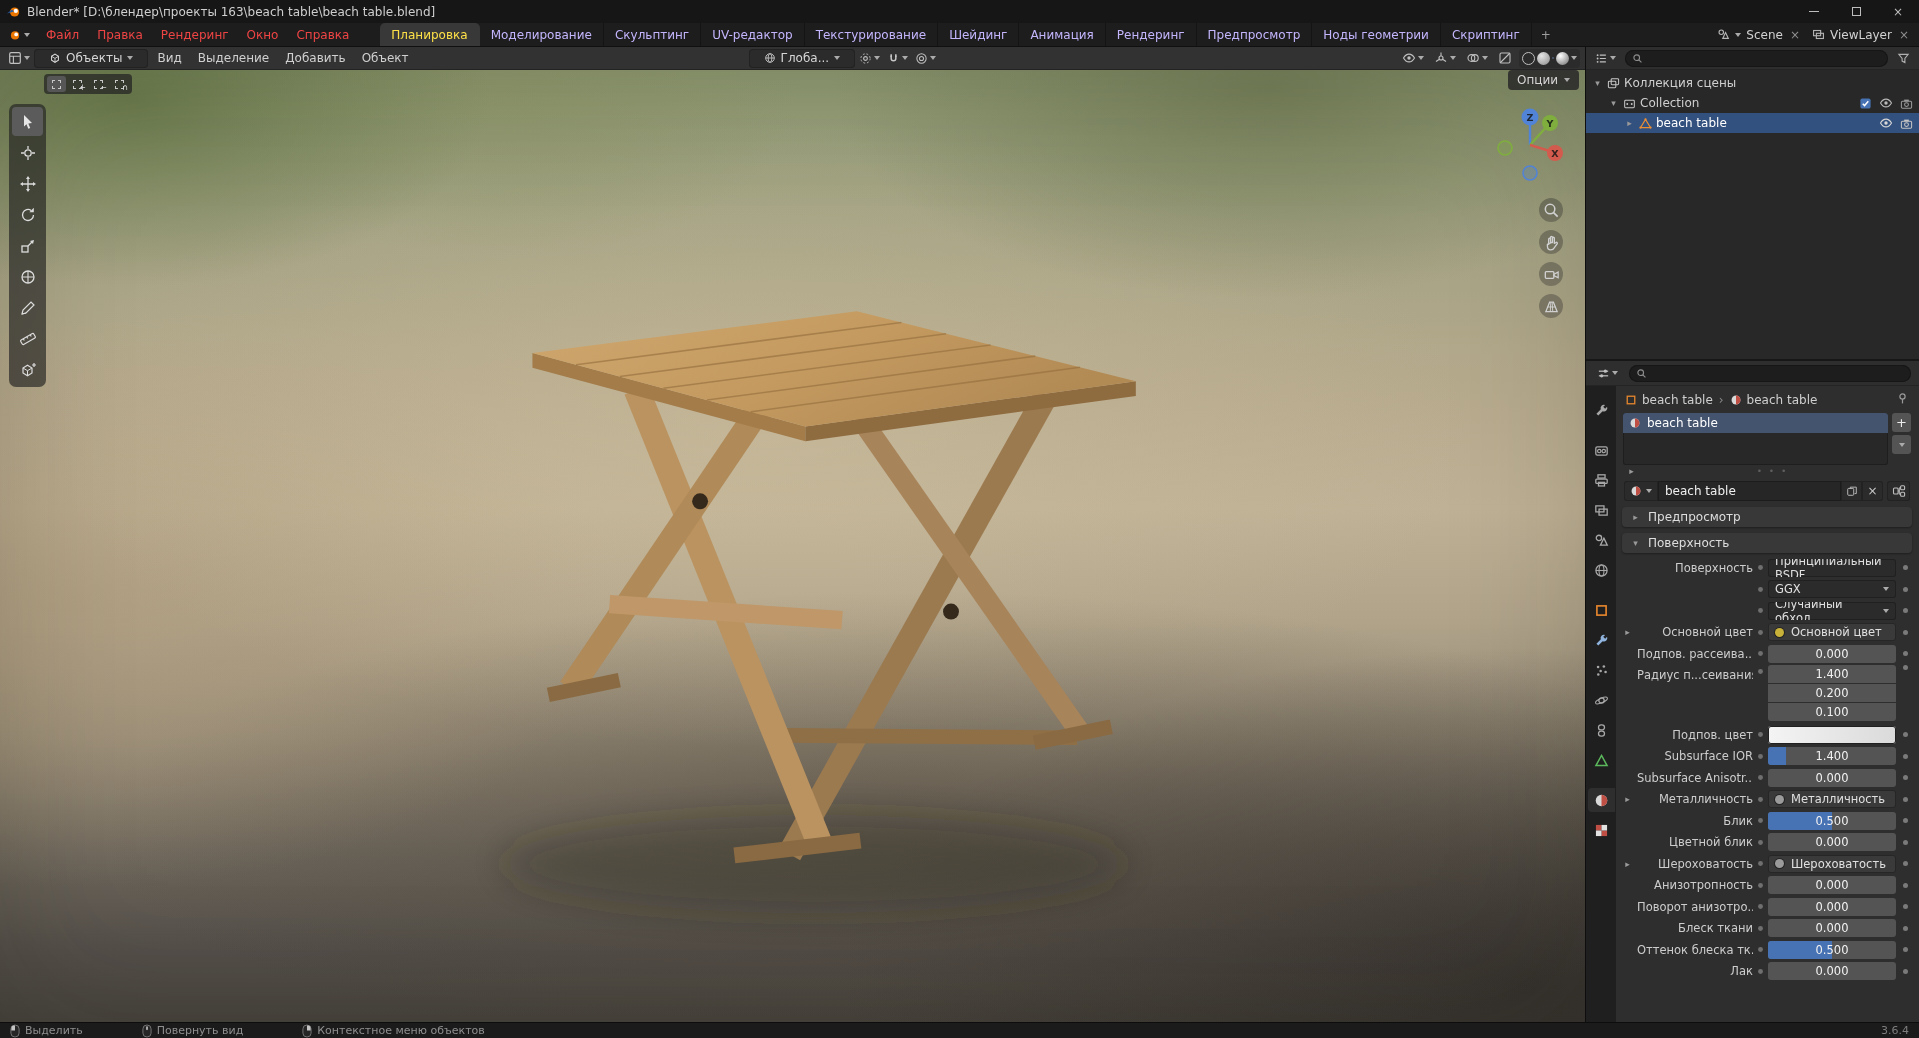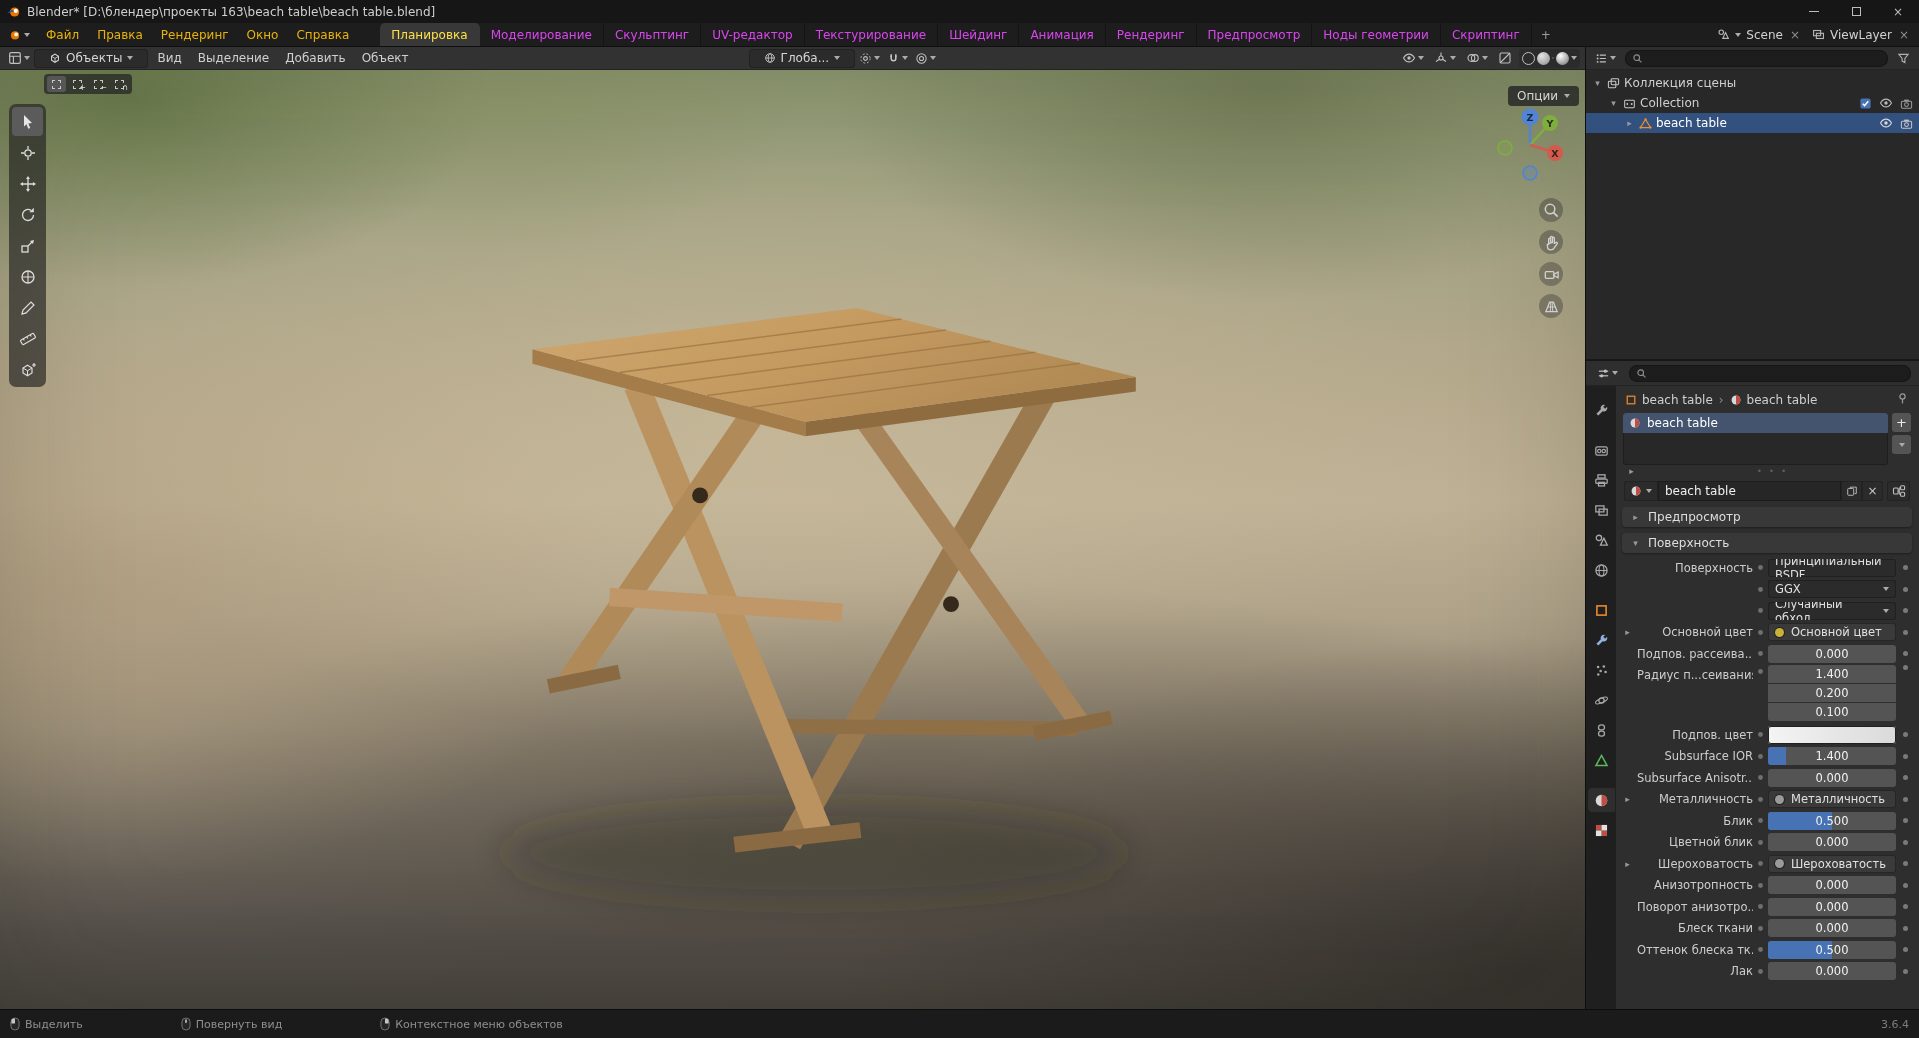--- a/index.html
+++ b/index.html
@@ -10,23 +10,23 @@
   .titlebar { height:23px; background:#161616; display:flex; align-items:center; padding-left:6px; flex:none; }
   .titlebar .ttl { color:#cfcfcf; font-size:12px; margin-left:6px; white-space:nowrap; }
   .winbtns { margin-left:auto; display:flex; height:100%; }
   .winbtn { width:42px; display:flex; align-items:center; justify-content:center; color:#bdbdbd; font-size:12px; }
   .mini-line { width:10px; height:1px; background:#bdbdbd; display:inline-block; }
   .maxi-box { width:9px; height:9px; border:1px solid #bdbdbd; display:inline-block; }
 
   
   .menubar { height:24px; background:#1d1d1d; display:flex; align-items:stretch; border-bottom:1px solid #101010; flex:none; }
   .blender-btn { display:flex; align-items:center; gap:3px; padding:0 7px; }
-  .menu-item { padding:0 9px; display:flex; align-items:center; color:#eab308; }
+  .menu-item { padding:0 9px; display:flex; align-items:center; color:#ef4444; }
   .ws-tabs { display:flex; margin-left:22px; align-items:stretch; }
-  .ws-tab { padding:0 11px; display:flex; align-items:center; color:#d946ef; border-right:1px solid #141414; white-space:nowrap; }
+  .ws-tab { padding:0 11px; display:flex; align-items:center; color:#c4b5fd; border-right:1px solid #141414; white-space:nowrap; }
   .ws-tab.active { background:#383838; color:#fde047; border-radius:5px 5px 0 0; border-right-color:transparent; }
   .ws-add { padding:0 9px; display:flex; align-items:center; color:#9e9e9e; }
   .topbar-right { margin-left:auto; display:flex; align-items:center; gap:10px; padding-right:8px; }
   .tb-group { display:flex; align-items:center; gap:5px; color:#d2d2d2; }
   .tb-x { color:#8f8f8f; font-size:12px; padding:0 2px; }
 
   
   .main { flex:1; display:flex; min-height:0; }
 
   
@@ -59,21 +59,21 @@
     box-shadow: inset 0 0 140px rgba(20,20,10,.18);
   }
   .table-svg { position:absolute; inset:0; width:100%; height:100%; }
 
   .tool-settings { position:absolute; top:4px; left:44px; display:flex; gap:2px; background:rgba(34,34,34,.72); border-radius:4px; padding:2px 3px; }
   .ts-btn { width:19px; height:16px; display:flex; align-items:center; justify-content:center; border-radius:3px; position:relative; }
   .ts-btn.active { background:#565656; }
   .ts-sq { width:9px; height:9px; border:1px dashed #c8c8c8; }
   .ts-mark { position:absolute; right:1px; bottom:0; font-size:8px; color:#ddd; line-height:8px; }
 
-  .options-btn { position:absolute; top:16px; right:6px; display:flex; align-items:center; gap:6px; background:rgba(40,40,40,.85); border-radius:4px; height:20px; padding:0 9px; color:#d6d6d6; }
+  .options-btn { position:absolute; top:0; right:6px; display:flex; align-items:center; gap:6px; background:rgba(40,40,40,.85); border-radius:4px; height:20px; padding:0 9px; color:#d6d6d6; }
 
   .toolbar { position:absolute; top:34px; left:9px; display:flex; flex-direction:column; gap:2px; background:rgba(34,34,34,.66); padding:3px; border-radius:7px; }
   .tool-btn { width:31px; height:29px; border-radius:4px; display:flex; align-items:center; justify-content:center; }
   .tool-btn.active { background:#5b5b5b; }
 
   .nav-gizmo { position:absolute; top:34px; right:14px; width:82px; height:82px; }
   .vp-side { position:absolute; top:128px; right:22px; display:flex; flex-direction:column; gap:8px; align-items:center; }
   .sicon { width:24px; height:24px; border-radius:50%; background:rgba(40,40,40,.35); display:flex; align-items:center; justify-content:center; }
 
   
@@ -135,21 +135,21 @@
   .fld.stack.first { border-radius:3px 3px 0 0; }
   .fld.stack.last { border-radius:0 0 3px 3px; }
   .fld.dropdown { background:#2b2b2b; color:#e0e0e0; padding:0 7px; justify-content:space-between; box-shadow:inset 0 0 0 1px #202020; }
   .fld.socket { background:#3a3a3a; padding:0 7px; gap:7px; box-shadow:inset 0 0 0 1px #262626; color:#e0e0e0; }
   .sockdot { width:9px; height:9px; border-radius:50%; flex:none; box-shadow:0 0 0 1px rgba(0,0,0,.4); }
   .fld.colorf { background:linear-gradient(90deg,#f4f4f4,#dadada); box-shadow:inset 0 0 0 1px #202020; }
   .kdot { width:10px; flex:none; display:flex; justify-content:center; }
   .kdot::after { content:""; width:5px; height:5px; border-radius:50%; background:#7a7a7a; }
 
   
-  .statusbar { height:29px; background:#1b1b1b; border-top:1px solid #0d0d0d; display:flex; align-items:center; padding:0 10px; gap:98px; font-size:11px; color:#8f8f8f; flex:none; }
+  .statusbar { height:16px; background:#1b1b1b; border-top:1px solid #0d0d0d; display:flex; align-items:center; padding:0 10px; gap:59px; font-size:11px; color:#8f8f8f; flex:none; }
   .hint { display:flex; align-items:center; gap:5px; }
   .sb-version { margin-left:auto; color:#7d7d7d; }
 </style>
 </head>
 <body>
 
 <div class="app">
 
   <div class="titlebar">
     <svg width="15" height="15" viewBox="0 0 15 15">

